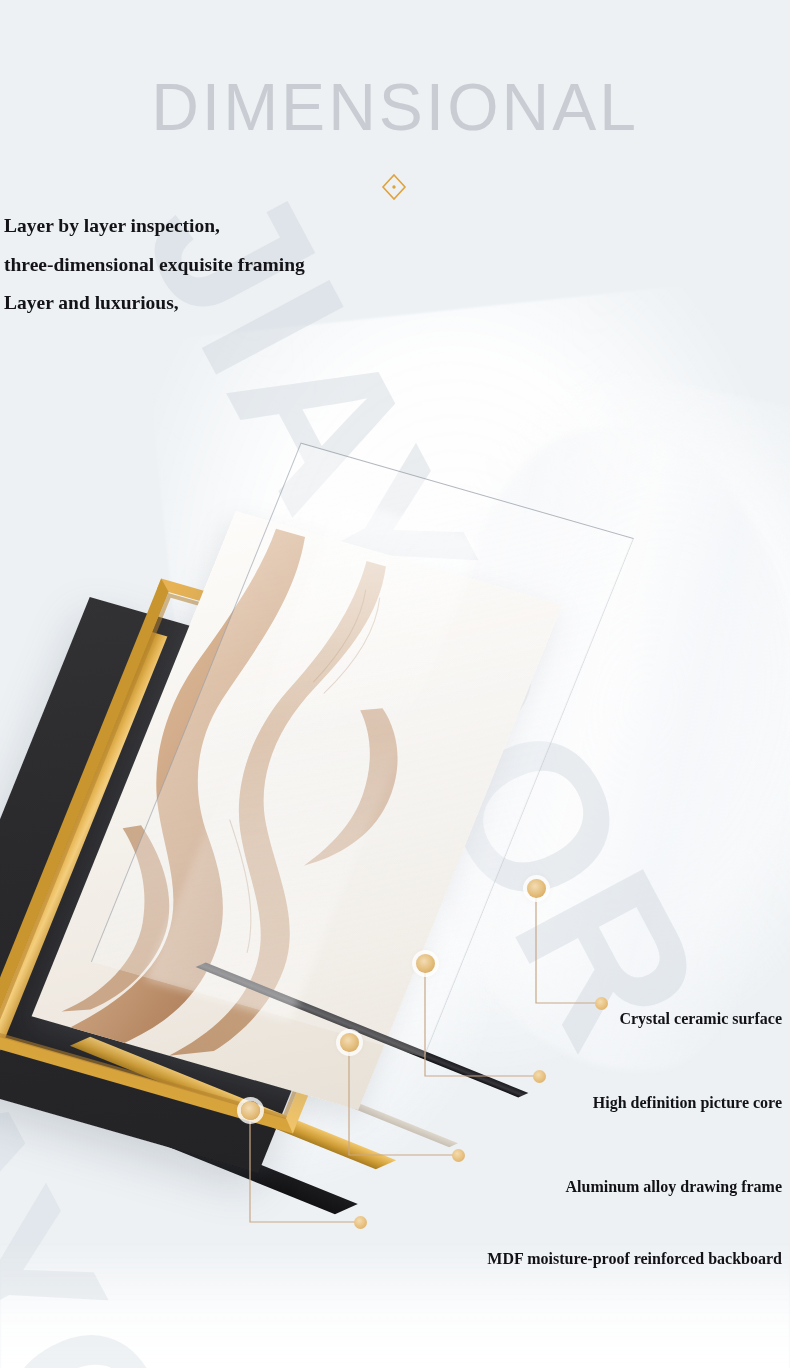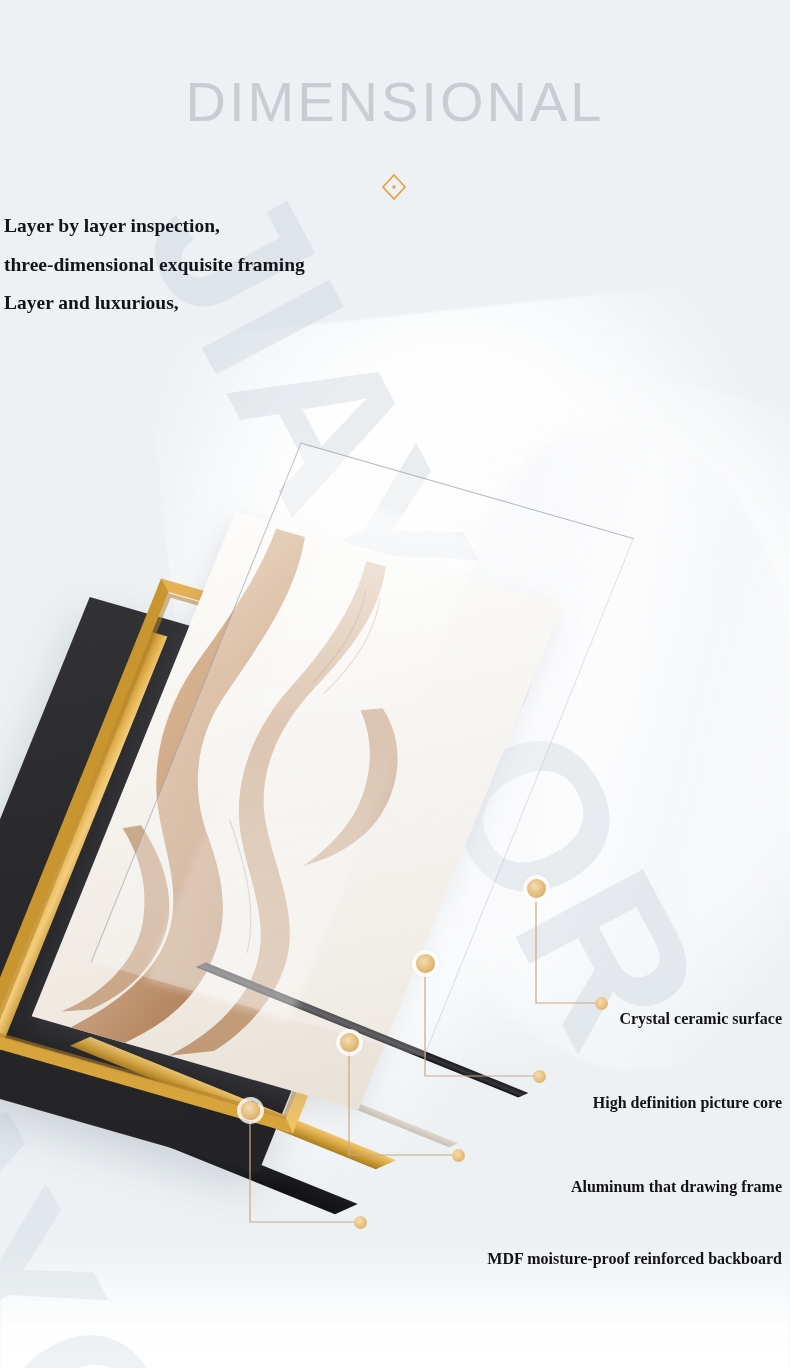--- a/index.html
+++ b/index.html
@@ -73,21 +73,21 @@
   .wm1 { left:310px; top:140px; font-size:210px; transform:rotate(62deg); transform-origin:0 0; }
   .wm2 { left:-60px; top:880px; font-size:210px; transform:rotate(62deg); transform-origin:0 0; color:rgba(195,203,212,.26);}
 
   
   .title{
     position:absolute;
     left:0; top:74px; width:790px;
     text-align:center;
     font-family:"Liberation Sans", sans-serif;
     font-weight:300;
-    font-size:56px;
+    font-size:66px;
     letter-spacing:3px;
     color:#c9cdd3;
     line-height:1;
   }
   .diamond-wrap{
     position:absolute;
     left:378px; top:171px;
     width:32px; height:32px;
   }
   .diamond-wrap svg{ display:block; }
@@ -317,17 +317,17 @@
     <div class="marker" id="mk-2" style="left: 349px; top: 1042px;"></div>
     <div class="marker" id="mk-3" style="left: 250px; top: 1110px;"></div>
 
     <div class="endpoint" id="ep-0" style="left: 601px; top: 1003px;"></div>
     <div class="endpoint" id="ep-1" style="left: 539px; top: 1076px;"></div>
     <div class="endpoint" id="ep-2" style="left: 458px; top: 1155px;"></div>
     <div class="endpoint" id="ep-3" style="left: 360px; top: 1222px;"></div>
 
     <div class="clabel" id="lb-0" style="top: 1010px;">Crystal ceramic surface</div>
     <div class="clabel" id="lb-1" style="top: 1094px; margin-left: 20px;">High definition picture core</div>
-    <div class="clabel" id="lb-2" style="top: 1178px;">Aluminum that drawing frame</div>
+    <div class="clabel" id="lb-2" style="top: 1178px;">Aluminum alloy drawing frame</div>
     <div class="clabel" id="lb-3" style="top: 1250px; text-align: right;">MDF moisture-proof reinforced backboard</div>
   </div>
 
 </div>
 
 </body></html>

